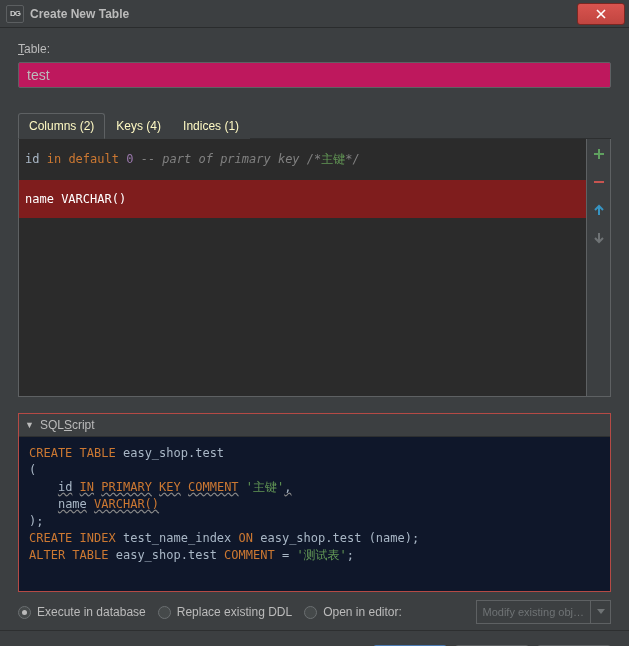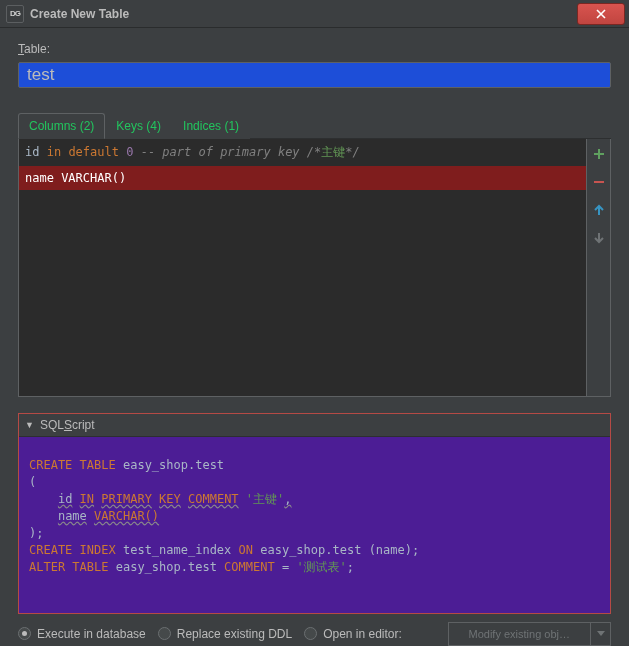--- a/index.html
+++ b/index.html
@@ -44,46 +44,46 @@
   }
   .titlebar .close-btn svg { width: 10px; height: 10px; }
   .form-area {
     padding: 14px 18px 10px 18px;
   }
   .form-row { display: flex; gap: 14px; margin-bottom: 6px; justify-content: space-between; }
   .form-col { flex: 1; display: flex; flex-direction: column; }
   .form-label { color: #bbbbbb; margin-bottom: 6px; }
   .form-label .ul { text-decoration: underline; }
   .text-input {
-    background: #1d4ed8;
+    background: #be185d;
     border: 1px solid #5e6163;
     color: #bbbbbb;
     height: 26px;
     padding: 0 8px;
     border-radius: 2px;
-    font-size: 17px;
+    font-size: 14px;
   }
   .comment-row { display: flex; gap: 6px; }
   .comment-row .text-input { flex: 1; }
   .comment-btn {
     width: 28px; height: 26px;
     background: #4c5052;
     border: 1px solid #5e6163;
     border-radius: 2px;
     display: flex; align-items: center; justify-content: center;
     cursor: pointer;
   }
   .tabs {
     display: flex;
     margin: 8px 18px 0 18px;
     border-bottom: 1px solid #2d2f30;
   }
   .tab {
     padding: 5px 10px;
-    color: #22c55e;
+    color: #fef9c3;
     cursor: pointer;
     border: 1px solid transparent;
     border-bottom: none;
     position: relative;
     top: 1px;
     background: #3c3f41;
   }
   .tab.active {
     border: 1px solid #5e6163;
     border-bottom: 1px solid #3c3f41;
@@ -96,21 +96,21 @@
     border-top: none;
     height: 258px;
   }
   .columns-list {
     flex: 1;
     background: #2b2b2b;
     font-family: Consolas, monospace;
     font-size: 12px;
     overflow: hidden;
   }
-  .col-row { padding: 5px 6px; white-space: pre; }
+  .col-row { padding: 12px 6px; white-space: pre; }
   .col-row.selected { background: #7f1d1d; color: #fff; }
   .c-ident { color: #a9b7c6; }
   .c-kw { color: #cc7832; }
   .c-num { color: #9876aa; }
   .c-cmt { color: #808080; font-style: italic; }
   .c-cmt-cn { color: #629755; }
   .side-btns {
     width: 24px;
     background: #3c3f41;
     border-left: 1px solid #5e6163;
@@ -129,59 +129,59 @@
   .script-header {
     display: flex; align-items: center;
     padding: 4px 6px;
     border-bottom: 1px solid #2d2f30;
     color: #bbbbbb;
     cursor: pointer;
     background: #3c3f41;
   }
   .script-header .tri { margin-right: 6px; font-size: 9px; color: #bbbbbb; }
   .script-body {
-    background: #4c1d95;
+    background: #0f172a;
     font-family: Consolas, monospace;
     font-size: 12px;
-    padding: 20px 10px;
+    padding: 8px 10px;
     line-height: 17px;
     white-space: pre;
-    height: 176px;
+    height: 154px;
   }
   .s-kw { color: #cc7832; }
   .s-ident { color: #a9b7c6; }
   .s-str { color: #629755; }
   .s-punc { color: #a9b7c6; }
   .s-ul { text-decoration: underline wavy #8a8a8a; text-decoration-skip-ink: none; }
   .bottom-options {
     display: flex; align-items: center;
     gap: 12px;
     margin: 8px 18px 4px 18px;
   }
-  .radio { display: flex; align-items: flex-start; gap: 6px; cursor: pointer; color: #bbbbbb; }
+  .radio { display: flex; align-items: center; gap: 6px; cursor: pointer; color: #bbbbbb; }
   .radio-circle {
     width: 13px; height: 13px; border-radius: 50%;
     border: 1px solid #6b6f71;
     background: #45494a;
     display: flex; align-items: center; justify-content: center;
   }
   .radio-circle.inner::after {
     content: ""; width: 5px; height: 5px; border-radius: 50%;
     background: #bbbbbb;
   }
   .dropdown {
     margin-left: auto;
     display: flex; align-items: center;
     border: 1px solid #5e6163;
     background: #3c3f41;
     height: 24px;
     color: #6f7375;
     cursor: pointer;
   }
-  .dropdown .dd-text { padding: 0 20px; font-size: 11px; }
+  .dropdown .dd-text { padding: 0 6px; font-size: 11px; }
   .dropdown .dd-arrow {
     width: 20px; height: 100%;
     border-left: 1px solid #5e6163;
     display: flex; align-items: center; justify-content: center;
   }
   .action-row {
     display: flex;
     justify-content: flex-end;
     gap: 8px;
     padding: 14px 18px 14px 18px;

